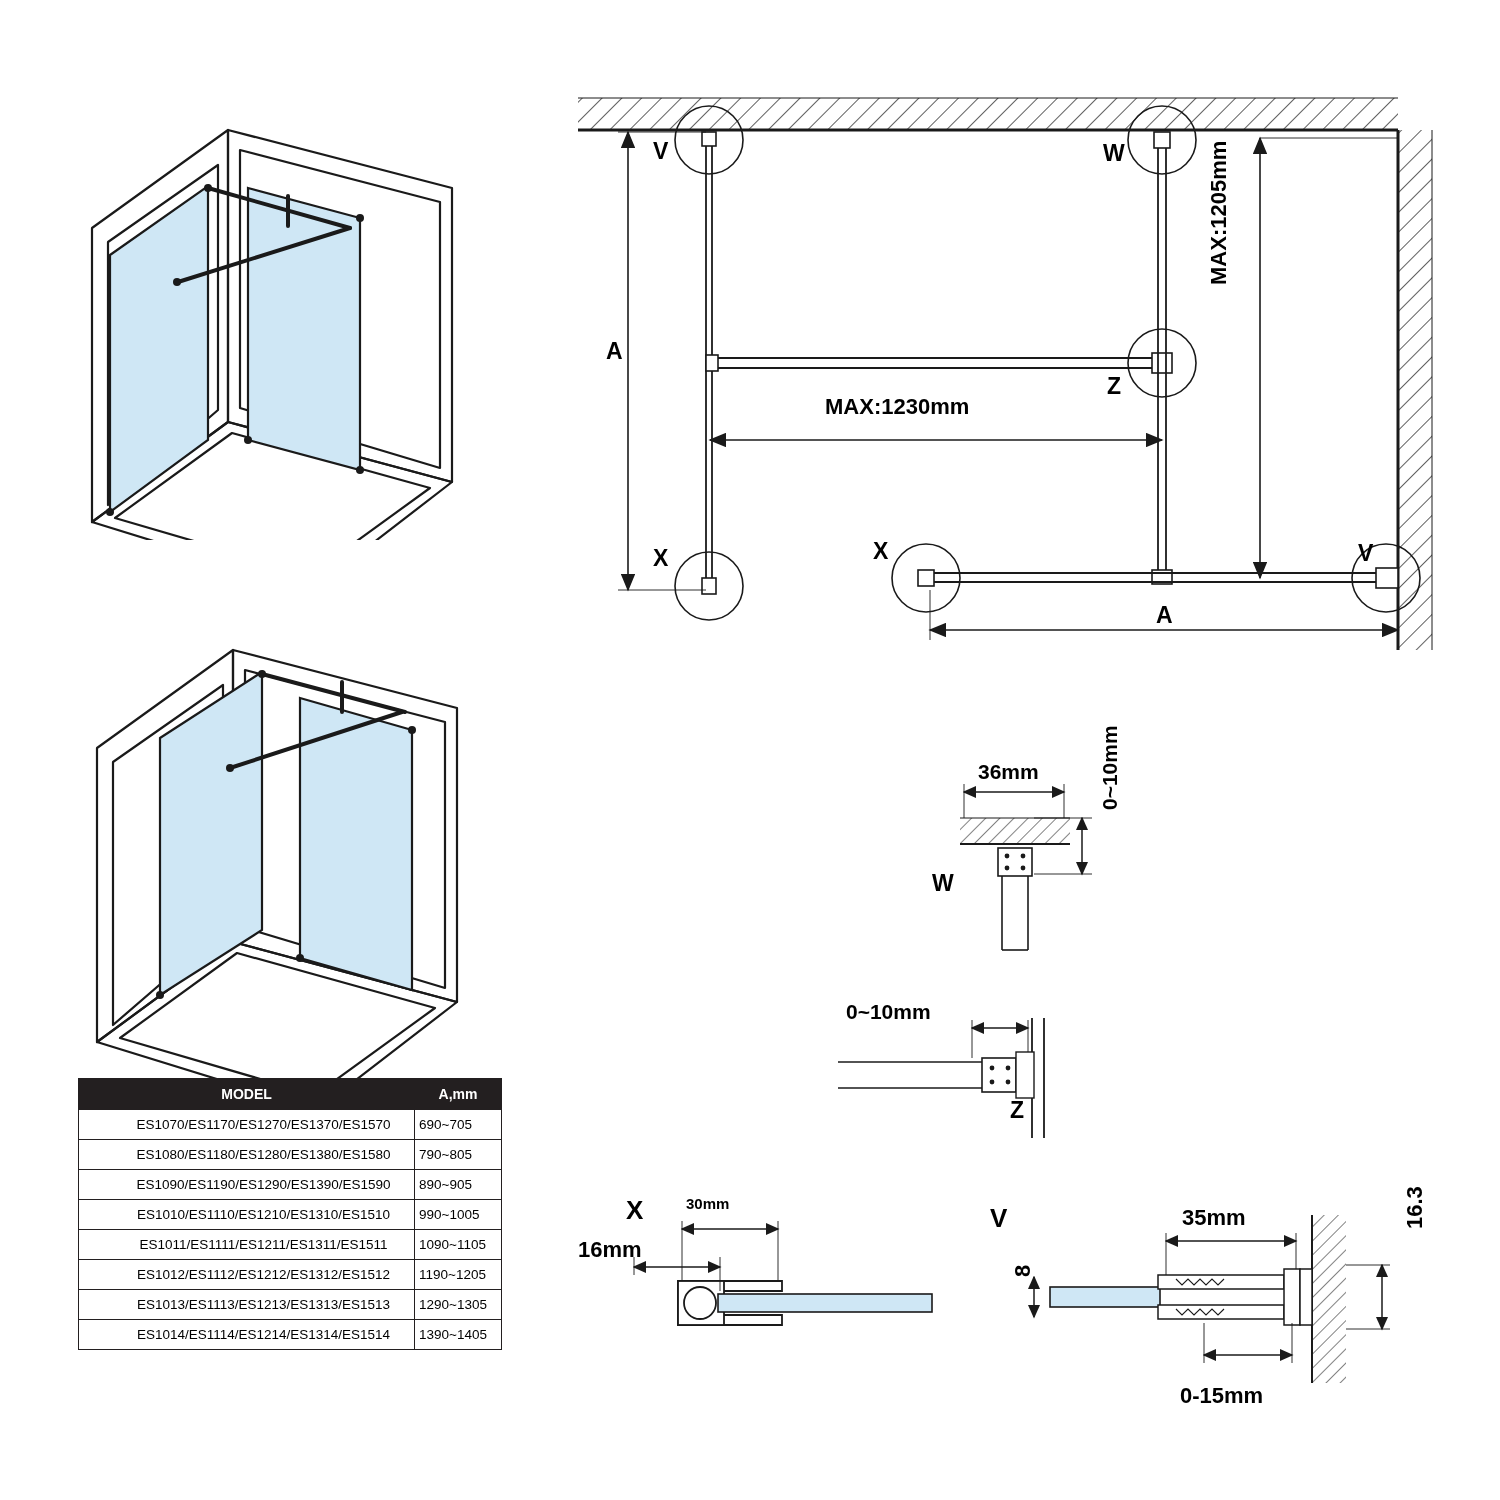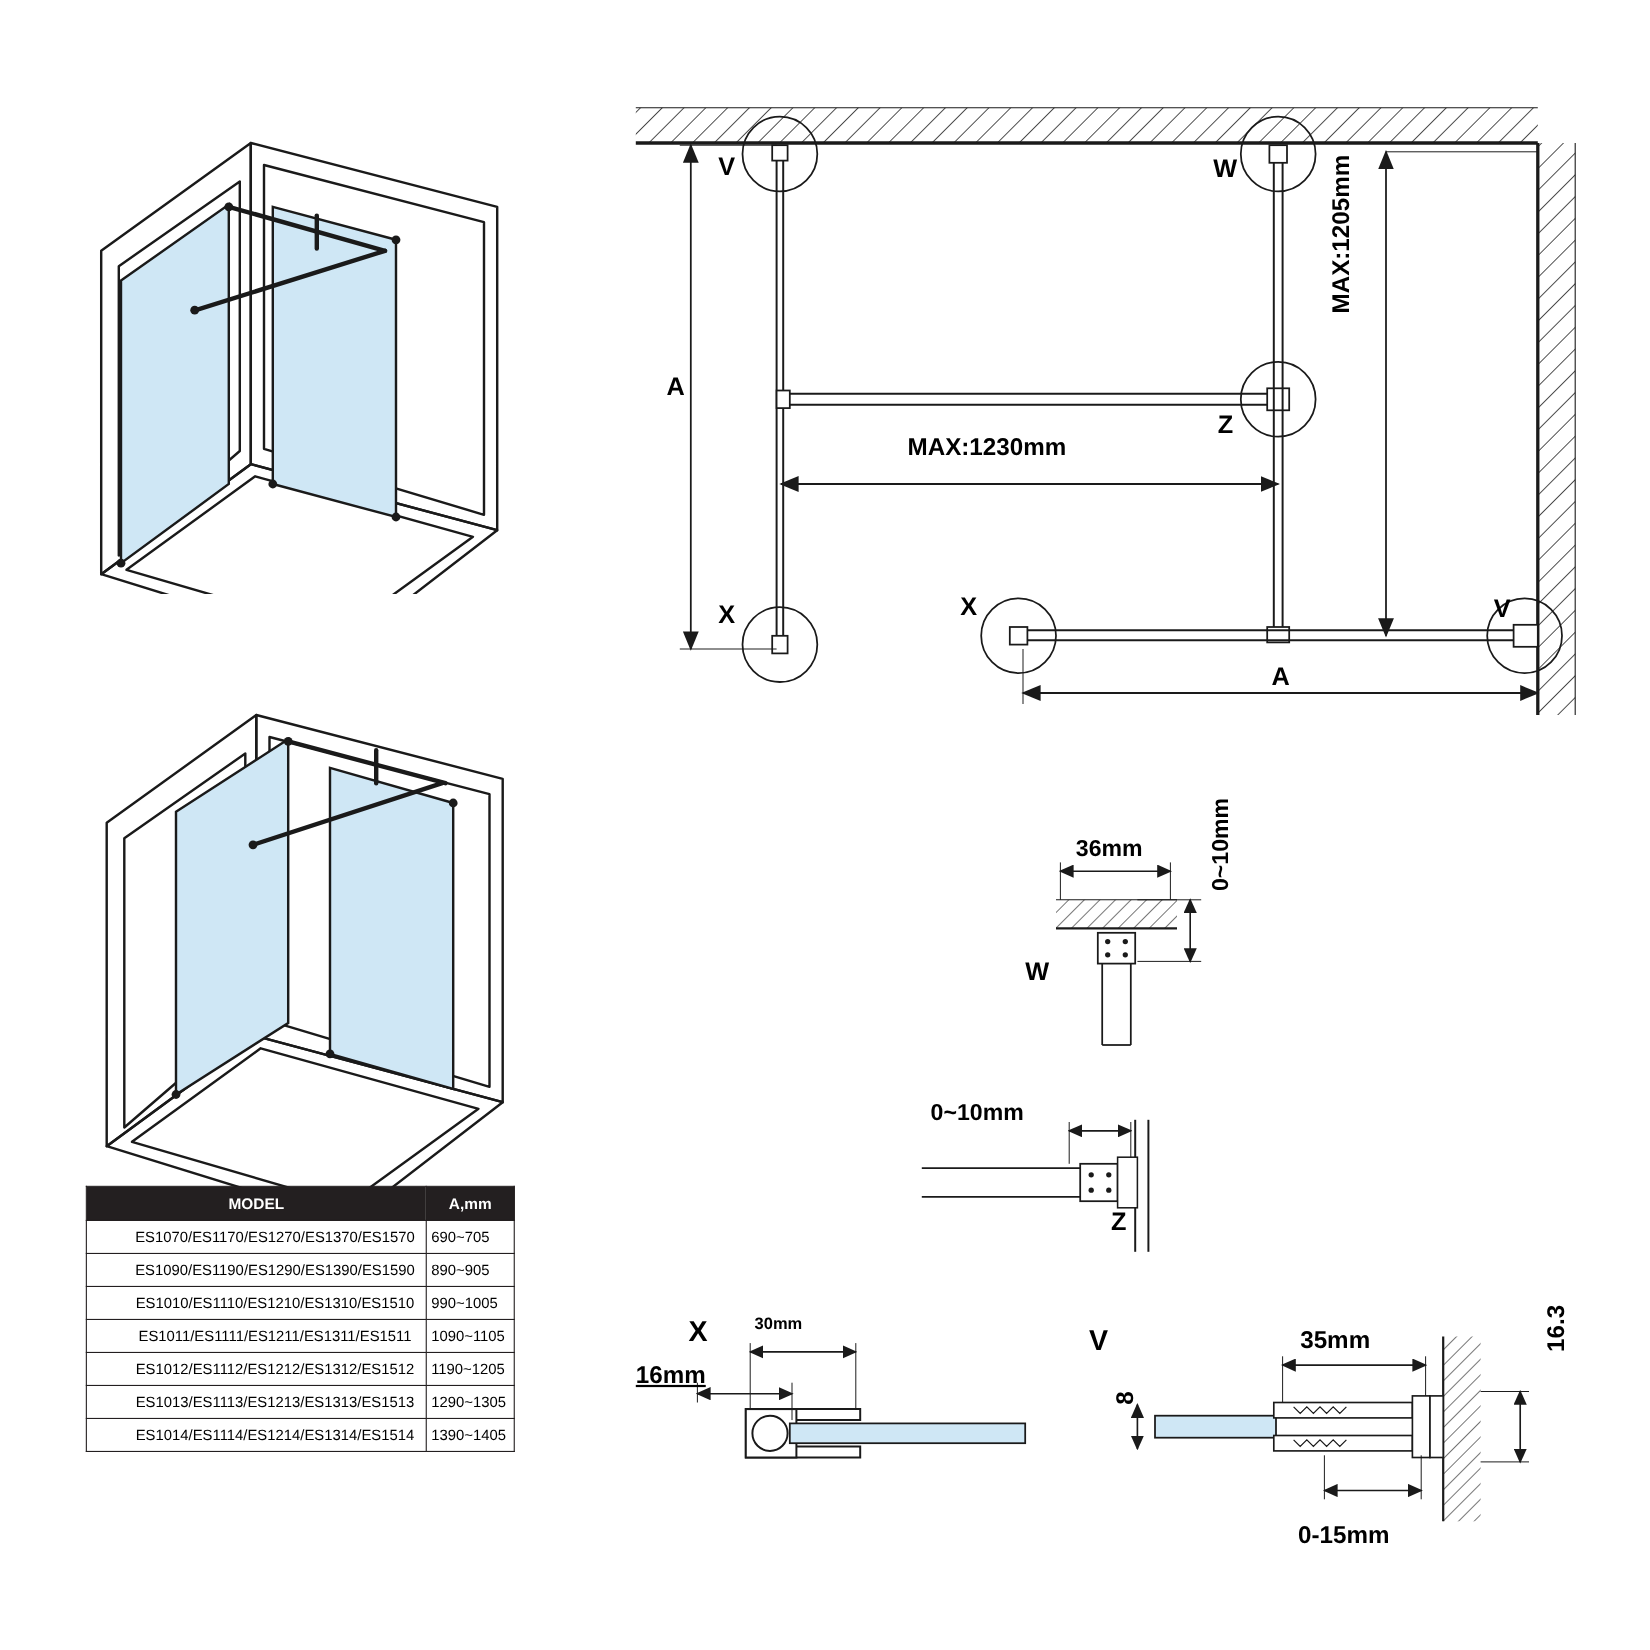--- a/index.html
+++ b/index.html
@@ -1,21 +1,21 @@
 <!DOCTYPE html>
 <html><head>
 <meta charset="utf-8">
 <style>
   html,body{margin:0;padding:0;background:#fff;}
   body{width:1500px;height:1500px;position:relative;font-family:"Liberation Sans",sans-serif;color:#000;overflow:hidden;}
   .abs{position:absolute;}
   svg{display:block;}
   .lbl{position:absolute;font-weight:bold;white-space:nowrap;}
   
-  #spec-table{position:absolute;left:78px;top:1078px;width:390px;border-collapse:collapse;font-size:13px;}
+  #spec-table{position:absolute;left:78px;top:1078px;width:424px;border-collapse:collapse;font-size:13px;}
   #spec-table th{background:#231f20;color:#fff;border:1px solid #231f20;padding:7px 4px;font-size:14px;font-weight:bold;}
   #spec-table td{border:1px solid #231f20;padding:7px 4px;text-align:left;font-size:13.5px;}
   #spec-table td.model{text-align:center;padding-left:38px;}
 </style>
 </head>
 <body>
 
 <div class="abs" style="left:60px;top:70px;width:420px;height:470px;">
 <svg width="420" height="470" viewBox="0 0 420 470">
   <g fill="none" stroke="#1a1a1a" stroke-width="2.2" stroke-linejoin="round">
@@ -85,20 +85,24 @@
       <th>MODEL</th>
       <th>A,mm</th>
     </tr>
   </thead>
   <tbody>
     <tr>
         <td class="model">ES1070/ES1170/ES1270/ES1370/ES1570</td>
         <td>690~705</td>
       </tr>
     <tr>
+        <td class="model">ES1080/ES1180/ES1280/ES1380/ES1580</td>
+        <td>790~805</td>
+      </tr>
+    <tr>
         <td class="model">ES1090/ES1190/ES1290/ES1390/ES1590</td>
         <td>890~905</td>
       </tr>
     <tr>
         <td class="model">ES1010/ES1110/ES1210/ES1310/ES1510</td>
         <td>990~1005</td>
       </tr>
     <tr>
         <td class="model">ES1011/ES1111/ES1211/ES1311/ES1511</td>
         <td>1090~1105</td>
@@ -303,21 +307,21 @@
   <line x1="82" y1="34" x2="178" y2="34" stroke="#1a1a1a" stroke-width="1.5" marker-start="url(#aS4)" marker-end="url(#aE4)"></line>
   <line x1="82" y1="26" x2="82" y2="86" stroke="#1a1a1a" stroke-width="0.9"></line>
   <line x1="178" y1="26" x2="178" y2="86" stroke="#1a1a1a" stroke-width="0.9"></line>
 
   <line x1="34" y1="72" x2="120" y2="72" stroke="#1a1a1a" stroke-width="1.5" marker-start="url(#aS4)" marker-end="url(#aE4)"></line>
   <line x1="34" y1="62" x2="34" y2="80" stroke="#1a1a1a" stroke-width="0.9"></line>
   <line x1="120" y1="62" x2="120" y2="96" stroke="#1a1a1a" stroke-width="0.9"></line>
 </svg>
 <div class="lbl" style="left:26px;top:0px;font-size:26px;">X</div>
 <div class="lbl" style="left:86px;top:0px;font-size:15px;">30mm</div>
-<div class="lbl" style="left:-22px;top:42px;font-size:22px;text-decoration:underline;">16mm</div>
+<div class="lbl" style="left:-22px;top:42px;font-size:22px;">16mm</div>
 </div>
 
 <div class="abs" style="left:990px;top:1195px;width:440px;height:200px;">
 <svg width="440" height="200" viewBox="0 0 440 200">
   <defs>
     <pattern id="hV" width="10" height="10" patternUnits="userSpaceOnUse" patternTransform="rotate(45)">
       <line x1="0" y1="0" x2="0" y2="10" stroke="#1a1a1a" stroke-width="1.1"></line>
     </pattern>
     <marker id="aE5" markerWidth="9" markerHeight="8" refX="8" refY="4" orient="auto">
           <path d="M0,0 L9,4 L0,8 z" fill="#1a1a1a"></path>

